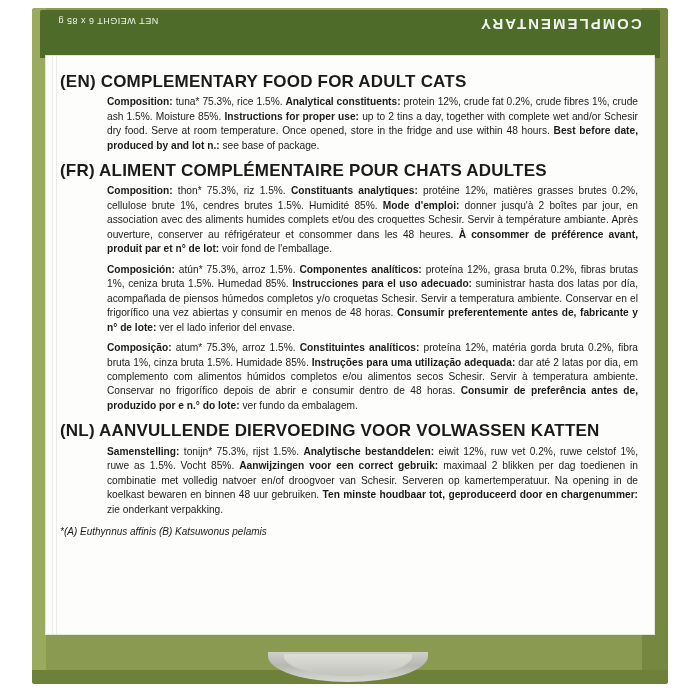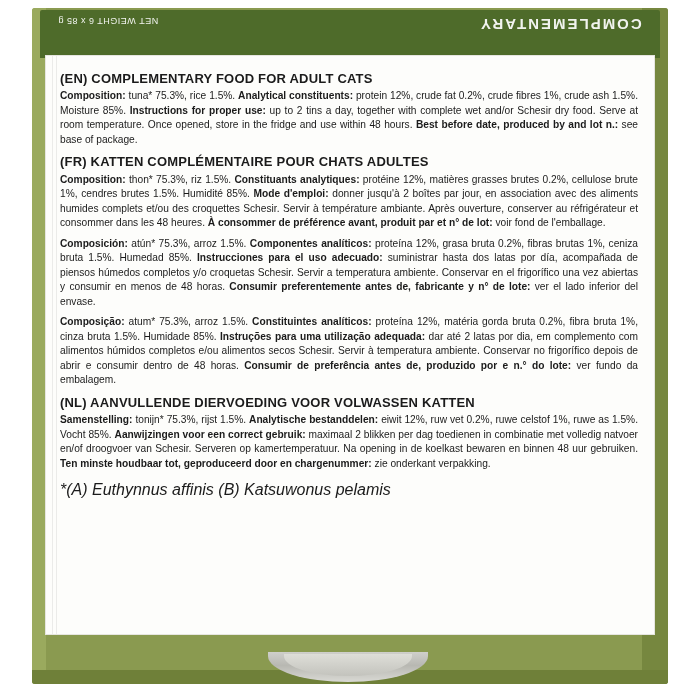--- a/index.html
+++ b/index.html
@@ -146,34 +146,35 @@
     font-size: 10.2px;
     line-height: 1.42;
     color: #1b1b1b;
     font-family: "Liberation Sans", sans-serif;
   }
   .lang-block {
     margin-bottom: 6px;
   }
   .lang-heading {
     font-weight: bold;
-    font-size: 13px;
+    font-size: 17px;
     letter-spacing: 0.2px;
     margin-bottom: 1px;
   }
   .lang-body {
     text-align: justify;
+    margin-left: 47px;
   }
   .lbl {
     font-weight: bold;
   }
   .footnote {
     margin-top: 8px;
     font-style: italic;
-    font-size: 16px;
+    font-size: 10px;
   }
 </style>
 </head>
 <body>
 
 <div id="stage">
 
   <div class="box-outer">
     <div class="box-edge-left"></div>
     <div class="box-edge-right"></div>
@@ -188,21 +189,21 @@
   <div class="label-panel">
     <div class="seam" style="left:6px;"></div>
     <div class="seam" style="left:10px;"></div>
 
     <div class="text-area" id="text-area">
         <div class="lang-block">
           <div class="lang-heading">(EN) COMPLEMENTARY FOOD FOR ADULT CATS</div>
           <div class="lang-body"><span class="lbl">Composition:</span><span> tuna* 75.3%, rice 1.5%. </span><span class="lbl">Analytical constituents:</span><span> protein 12%, crude fat 0.2%, crude fibres 1%, crude ash 1.5%. Moisture 85%. </span><span class="lbl">Instructions for proper use:</span><span> up to 2 tins a day, together with complete wet and/or Schesir dry food. Serve at room temperature. Once opened, store in the fridge and use within 48 hours. </span><span class="lbl">Best before date, produced by and lot n.:</span><span> see base of package.</span></div>
         </div>
         <div class="lang-block">
-          <div class="lang-heading">(FR) KATTEN COMPLÉMENTAIRE POUR CHATS ADULTES</div>
+          <div class="lang-heading">(FR) ALIMENT COMPLÉMENTAIRE POUR CHATS ADULTES</div>
           <div class="lang-body"><span class="lbl">Composition:</span><span> thon* 75.3%, riz 1.5%. </span><span class="lbl">Constituants analytiques:</span><span> protéine 12%, matières grasses brutes 0.2%, cellulose brute 1%, cendres brutes 1.5%. Humidité 85%. </span><span class="lbl">Mode d'emploi:</span><span> donner jusqu'à 2 boîtes par jour, en association avec des aliments humides complets et/ou des croquettes Schesir. Servir à température ambiante. Après ouverture, conserver au réfrigérateur et consommer dans les 48 heures. </span><span class="lbl">À consommer de préférence avant, produit par et n° de lot:</span><span> voir fond de l'emballage.</span></div>
         </div>
         <div class="lang-block">
           <div class="lang-body"><span class="lbl">Composición:</span><span> atún* 75.3%, arroz 1.5%. </span><span class="lbl">Componentes analíticos:</span><span> proteína 12%, grasa bruta 0.2%, fibras brutas 1%, ceniza bruta 1.5%. Humedad 85%. </span><span class="lbl">Instrucciones para el uso adecuado:</span><span> suministrar hasta dos latas por día, acompañada de piensos húmedos completos y/o croquetas Schesir. Servir a temperatura ambiente. Conservar en el frigorífico una vez abiertas y consumir en menos de 48 horas. </span><span class="lbl">Consumir preferentemente antes de, fabricante y n° de lote:</span><span> ver el lado inferior del envase.</span></div>
         </div>
         <div class="lang-block">
           <div class="lang-body"><span class="lbl">Composição:</span><span> atum* 75.3%, arroz 1.5%. </span><span class="lbl">Constituintes analíticos:</span><span> proteína 12%, matéria gorda bruta 0.2%, fibra bruta 1%, cinza bruta 1.5%. Humidade 85%. </span><span class="lbl">Instruções para uma utilização adequada:</span><span> dar até 2 latas por dia, em complemento com alimentos húmidos completos e/ou alimentos secos Schesir. Servir à temperatura ambiente. Conservar no frigorífico depois de abrir e consumir dentro de 48 horas. </span><span class="lbl">Consumir de preferência antes de, produzido por e n.° do lote:</span><span> ver fundo da embalagem.</span></div>
         </div>
         <div class="lang-block">
           <div class="lang-heading">(NL) AANVULLENDE DIERVOEDING VOOR VOLWASSEN KATTEN</div>

